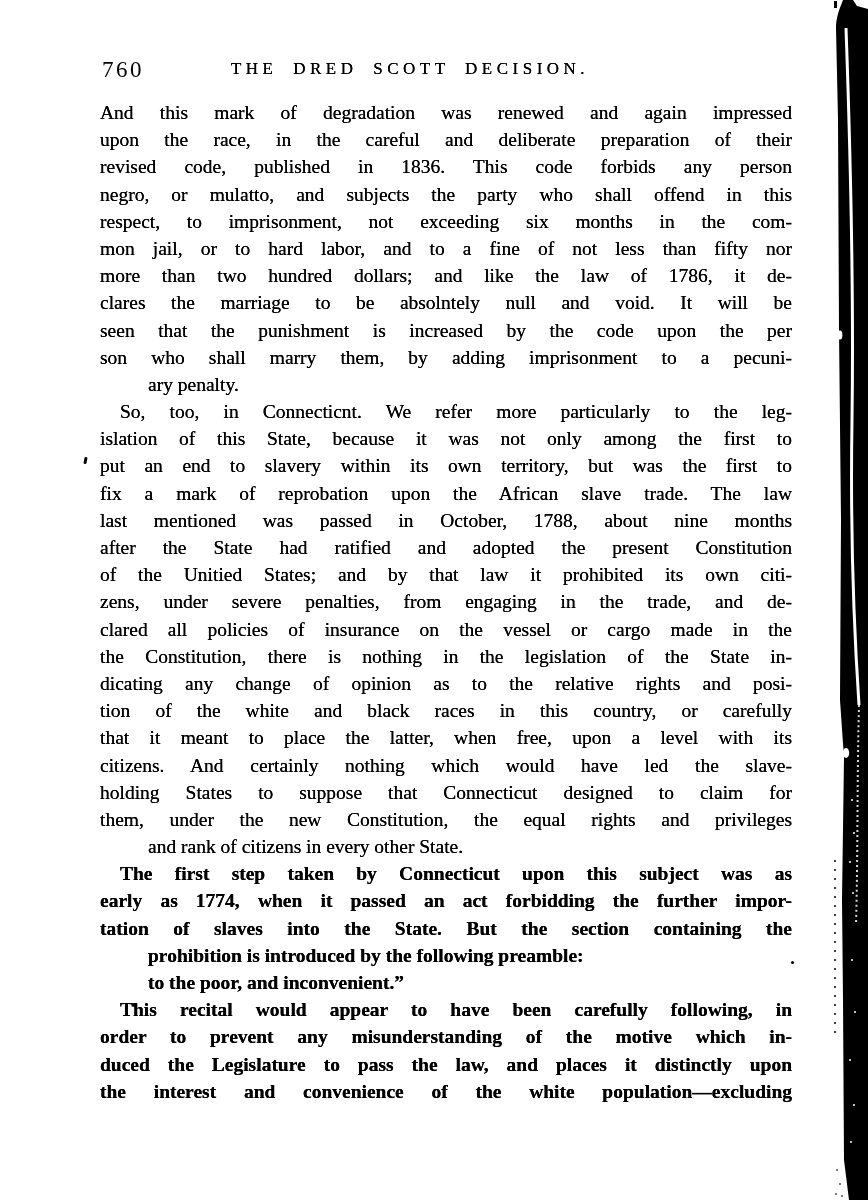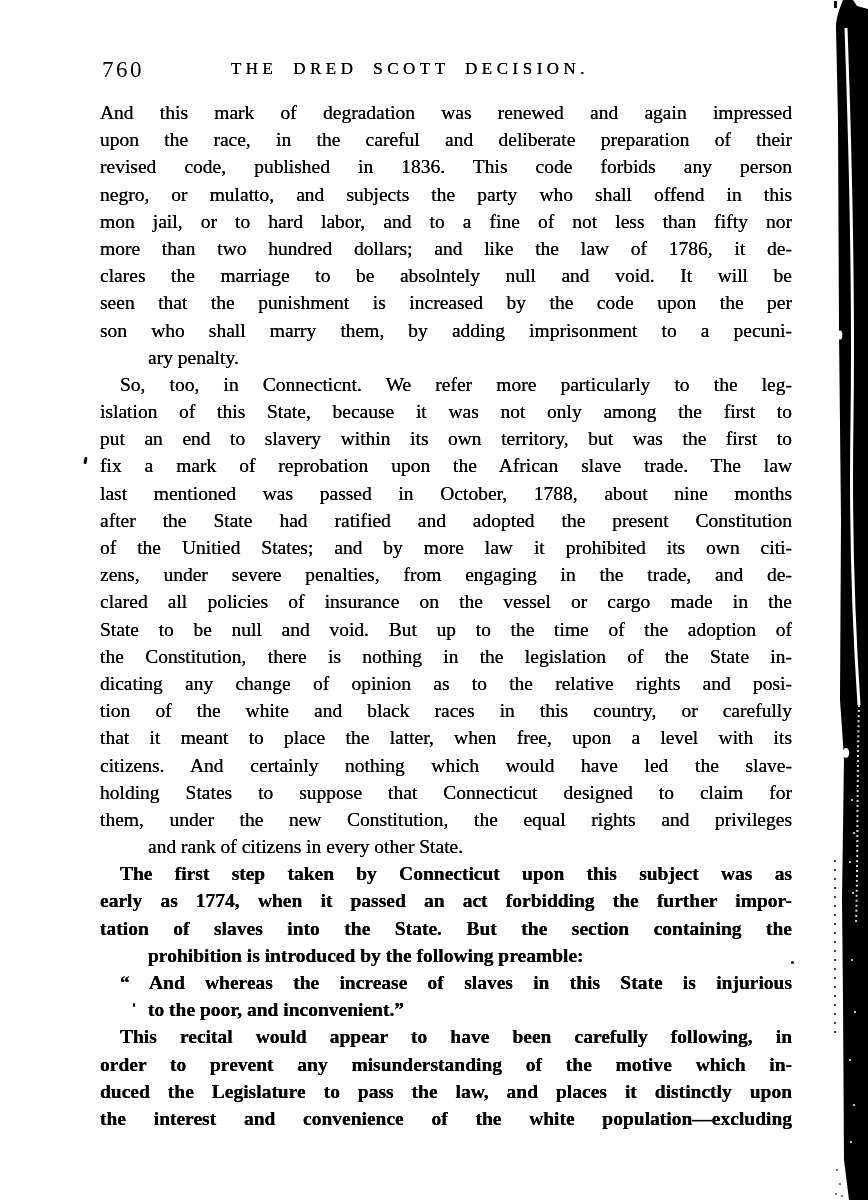--- a/index.html
+++ b/index.html
@@ -59,49 +59,48 @@
   <div class="running-head">
     <span class="folio">760</span>
     <span class="head-title">THE DRED SCOTT DECISION.</span>
   </div>
 
   <div class="body-text">
       <div class="line">And this mark of degradation was renewed and again impressed</div>
       <div class="line">upon the race, in the careful and deliberate preparation of their</div>
       <div class="line">revised code, published in 1836. This code forbids any person</div>
       <div class="line">negro, or mulatto, and subjects the party who shall offend in this</div>
+      <div class="line">respect, to imprisonment, not exceeding six months in the com-</div>
       <div class="line">mon jail, or to hard labor, and to a fine of not less than fifty nor</div>
       <div class="line">more than two hundred dollars; and like the law of 1786, it de-</div>
       <div class="line">clares the marriage to be absolntely null and void. It will be</div>
       <div class="line">seen that the punishment is increased by the code upon the per</div>
       <div class="line">son who shall marry them, by adding imprisonment to a pecuni-</div>
       <div class="line flush">ary penalty.</div>
       <div class="line indent">So, too, in Connecticnt. We refer more particularly to the leg-</div>
       <div class="line">islation of this State, because it was not only among the first to</div>
       <div class="line">put an end to slavery within its own territory, but was the first to</div>
       <div class="line">fix a mark of reprobation upon the African slave trade. The law</div>
       <div class="line">last mentioned was passed in October, 1788, about nine months</div>
       <div class="line">after the State had ratified and adopted the present Constitution</div>
-      <div class="line">of the Unitied States; and by more law it prohibited its own citi-</div>
+      <div class="line">of the Unitied States; and by that law it prohibited its own citi-</div>
       <div class="line">zens, under severe penalties, from engaging in the trade, and de-</div>
       <div class="line">clared all policies of insurance on the vessel or cargo made in the</div>
-      <div class="line">State to be null and void. But up to the time of the adoption of</div>
       <div class="line">the Constitution, there is nothing in the legislation of the State in-</div>
       <div class="line">dicating any change of opinion as to the relative rights and posi-</div>
       <div class="line">tion of the white and black races in this country, or carefully</div>
       <div class="line">that it meant to place the latter, when free, upon a level with its</div>
       <div class="line">citizens. And certainly nothing which would have led the slave-</div>
       <div class="line">holding States to suppose that Connecticut designed to claim for</div>
       <div class="line">them, under the new Constitution, the equal rights and privileges</div>
       <div class="line flush">and rank of citizens in every other State.</div>
       <div class="line indent heavy">The first step taken by Connecticut upon this subject was as</div>
       <div class="line heavy">early as 1774, when it passed an act forbidding the further impor-</div>
       <div class="line heavy">tation of slaves into the State. But the section containing the</div>
       <div class="line flush heavy">prohibition is introduced by the following preamble:</div>
-      <div class="line indent heavy">“ And whereas the increase of slaves in this State is injurious</div>
       <div class="line flush heavy">to the poor, and inconvenient.”</div>
       <div class="line indent heavy">This recital would appear to have been carefully following, in</div>
       <div class="line heavy">order to prevent any misunderstanding of the motive which in-</div>
       <div class="line heavy">duced the Legislature to pass the law, and places it distinctly upon</div>
       <div class="line heavy">the interest and convenience of the white population—excluding</div>
     </div>
 
 </div>
 
 <svg class="scan-band" viewBox="0 0 38 1200" preserveAspectRatio="none">

